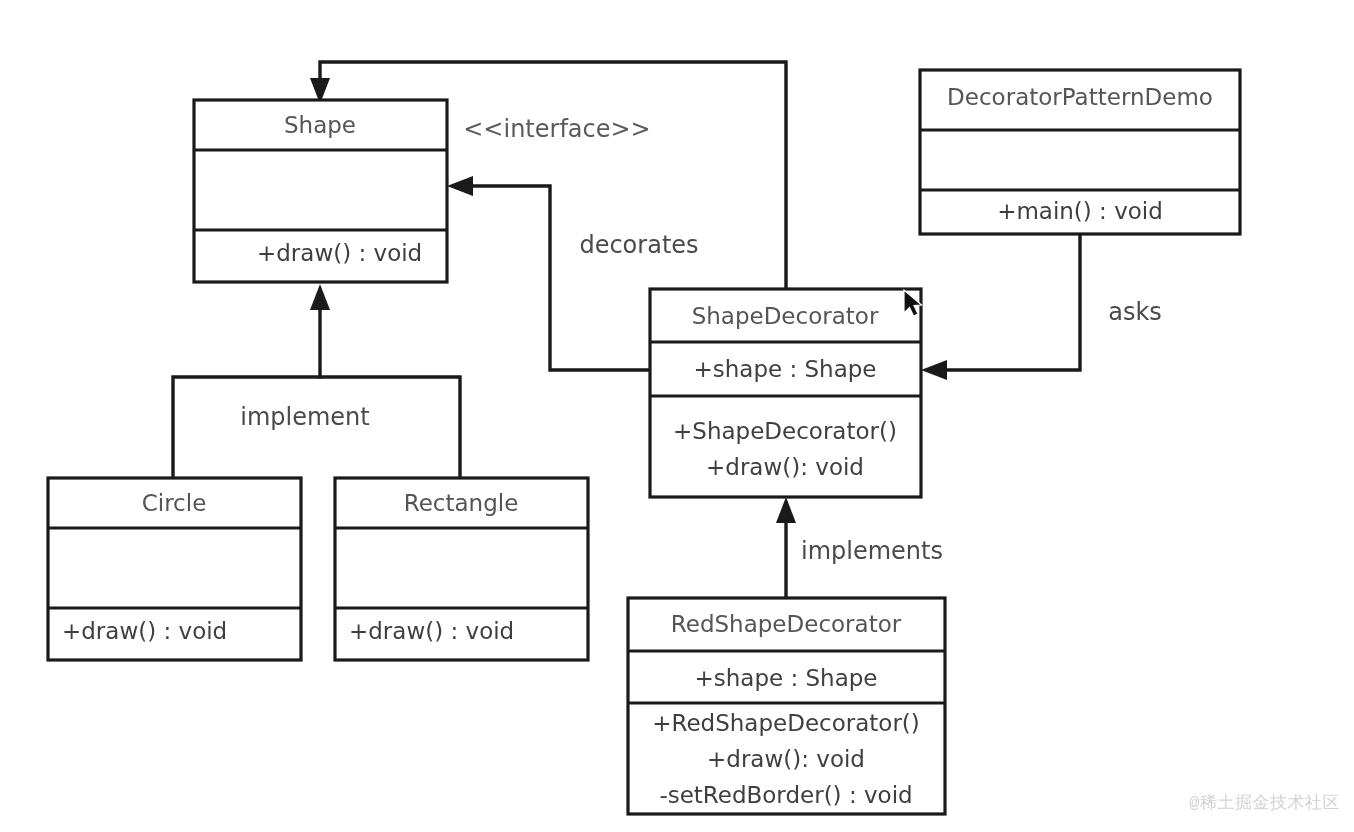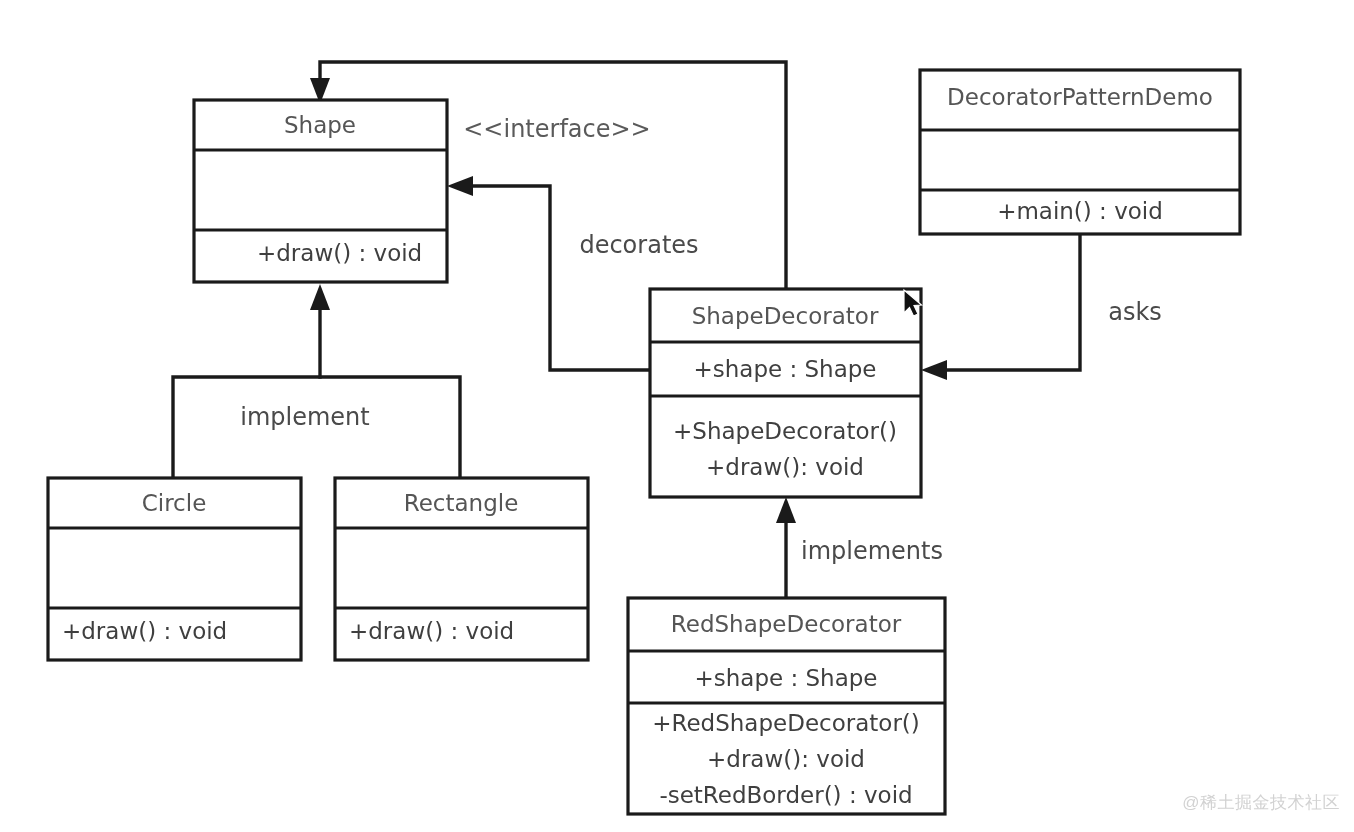--- a/index.html
+++ b/index.html
@@ -68,21 +68,21 @@
   }
   .arrow-head {
     fill: #1a1a1a;
   }
   .watermark {
     position: absolute;
     right: 14px;
     bottom: 18px;
     color: #d2d2d2;
     font-size: 17px;
-    font-family: Liberation Sans, sans-serif;
+    font-family: Liberation Mono, monospace;
     letter-spacing: 0.5px;
     white-space: nowrap;
     user-select: none;
   }
   .cursor-layer {
     position: absolute;
     left: 0;
     top: 0;
     width: 1354px;
     height: 832px;

